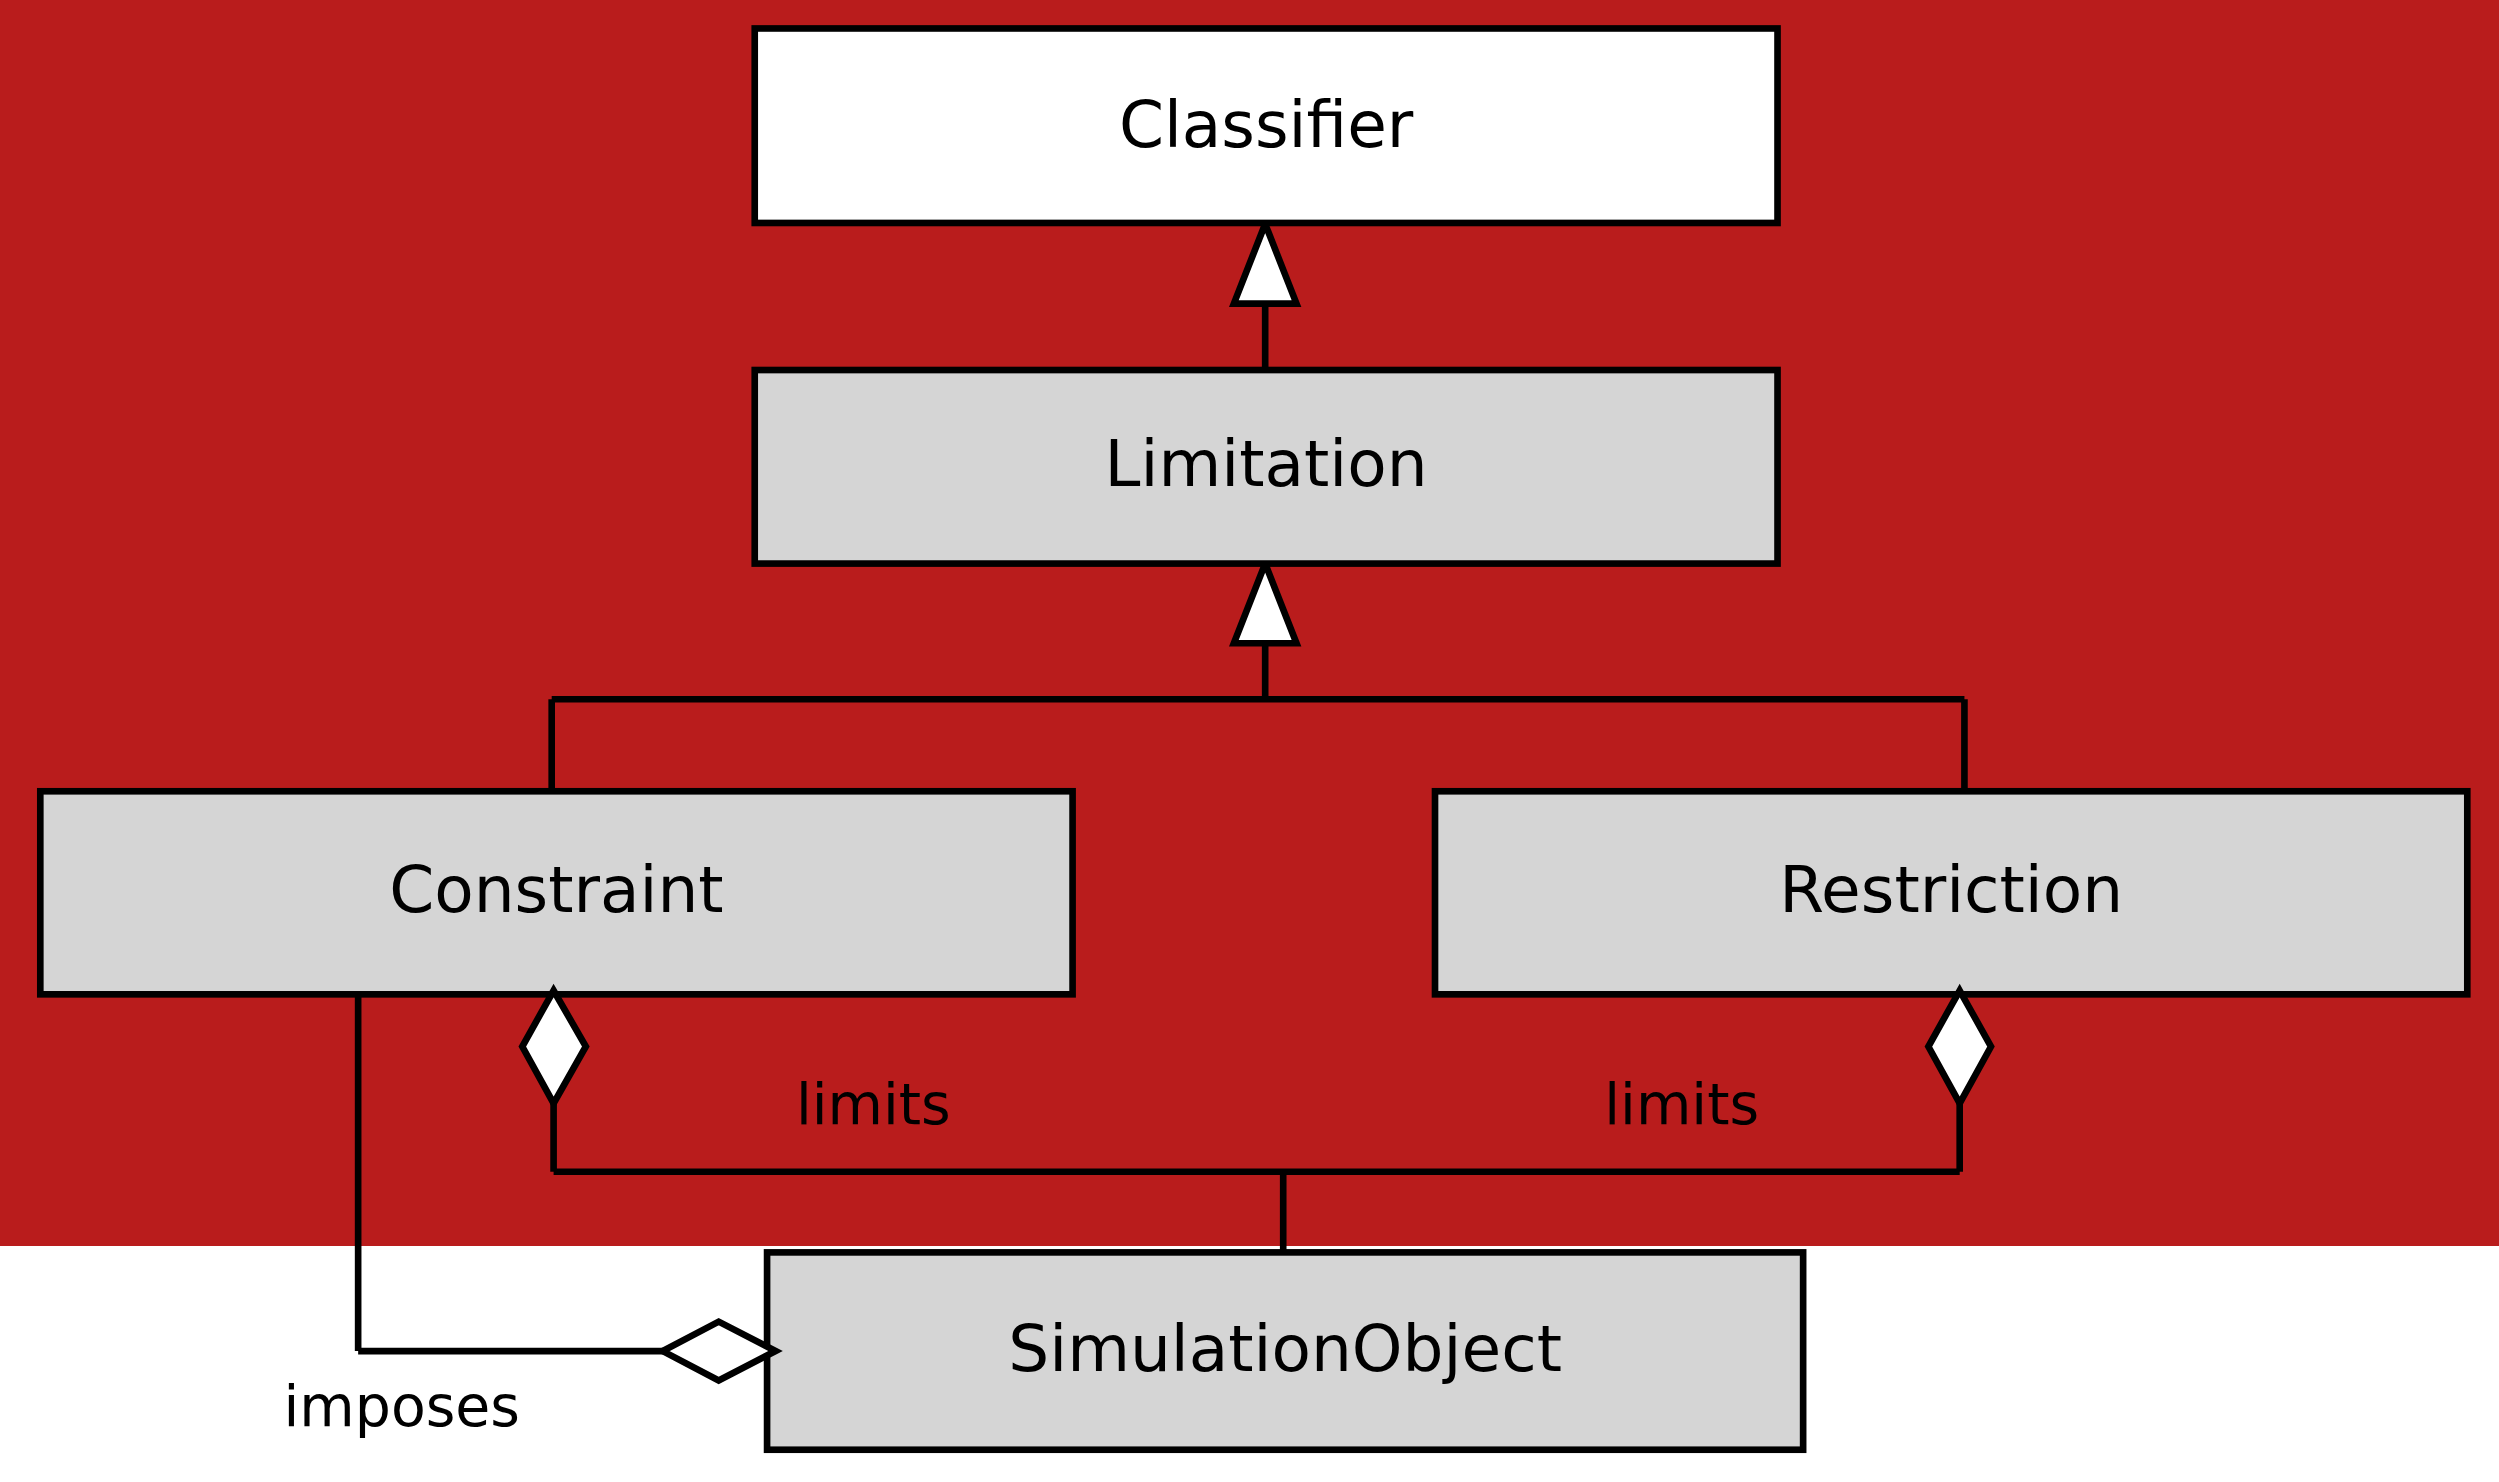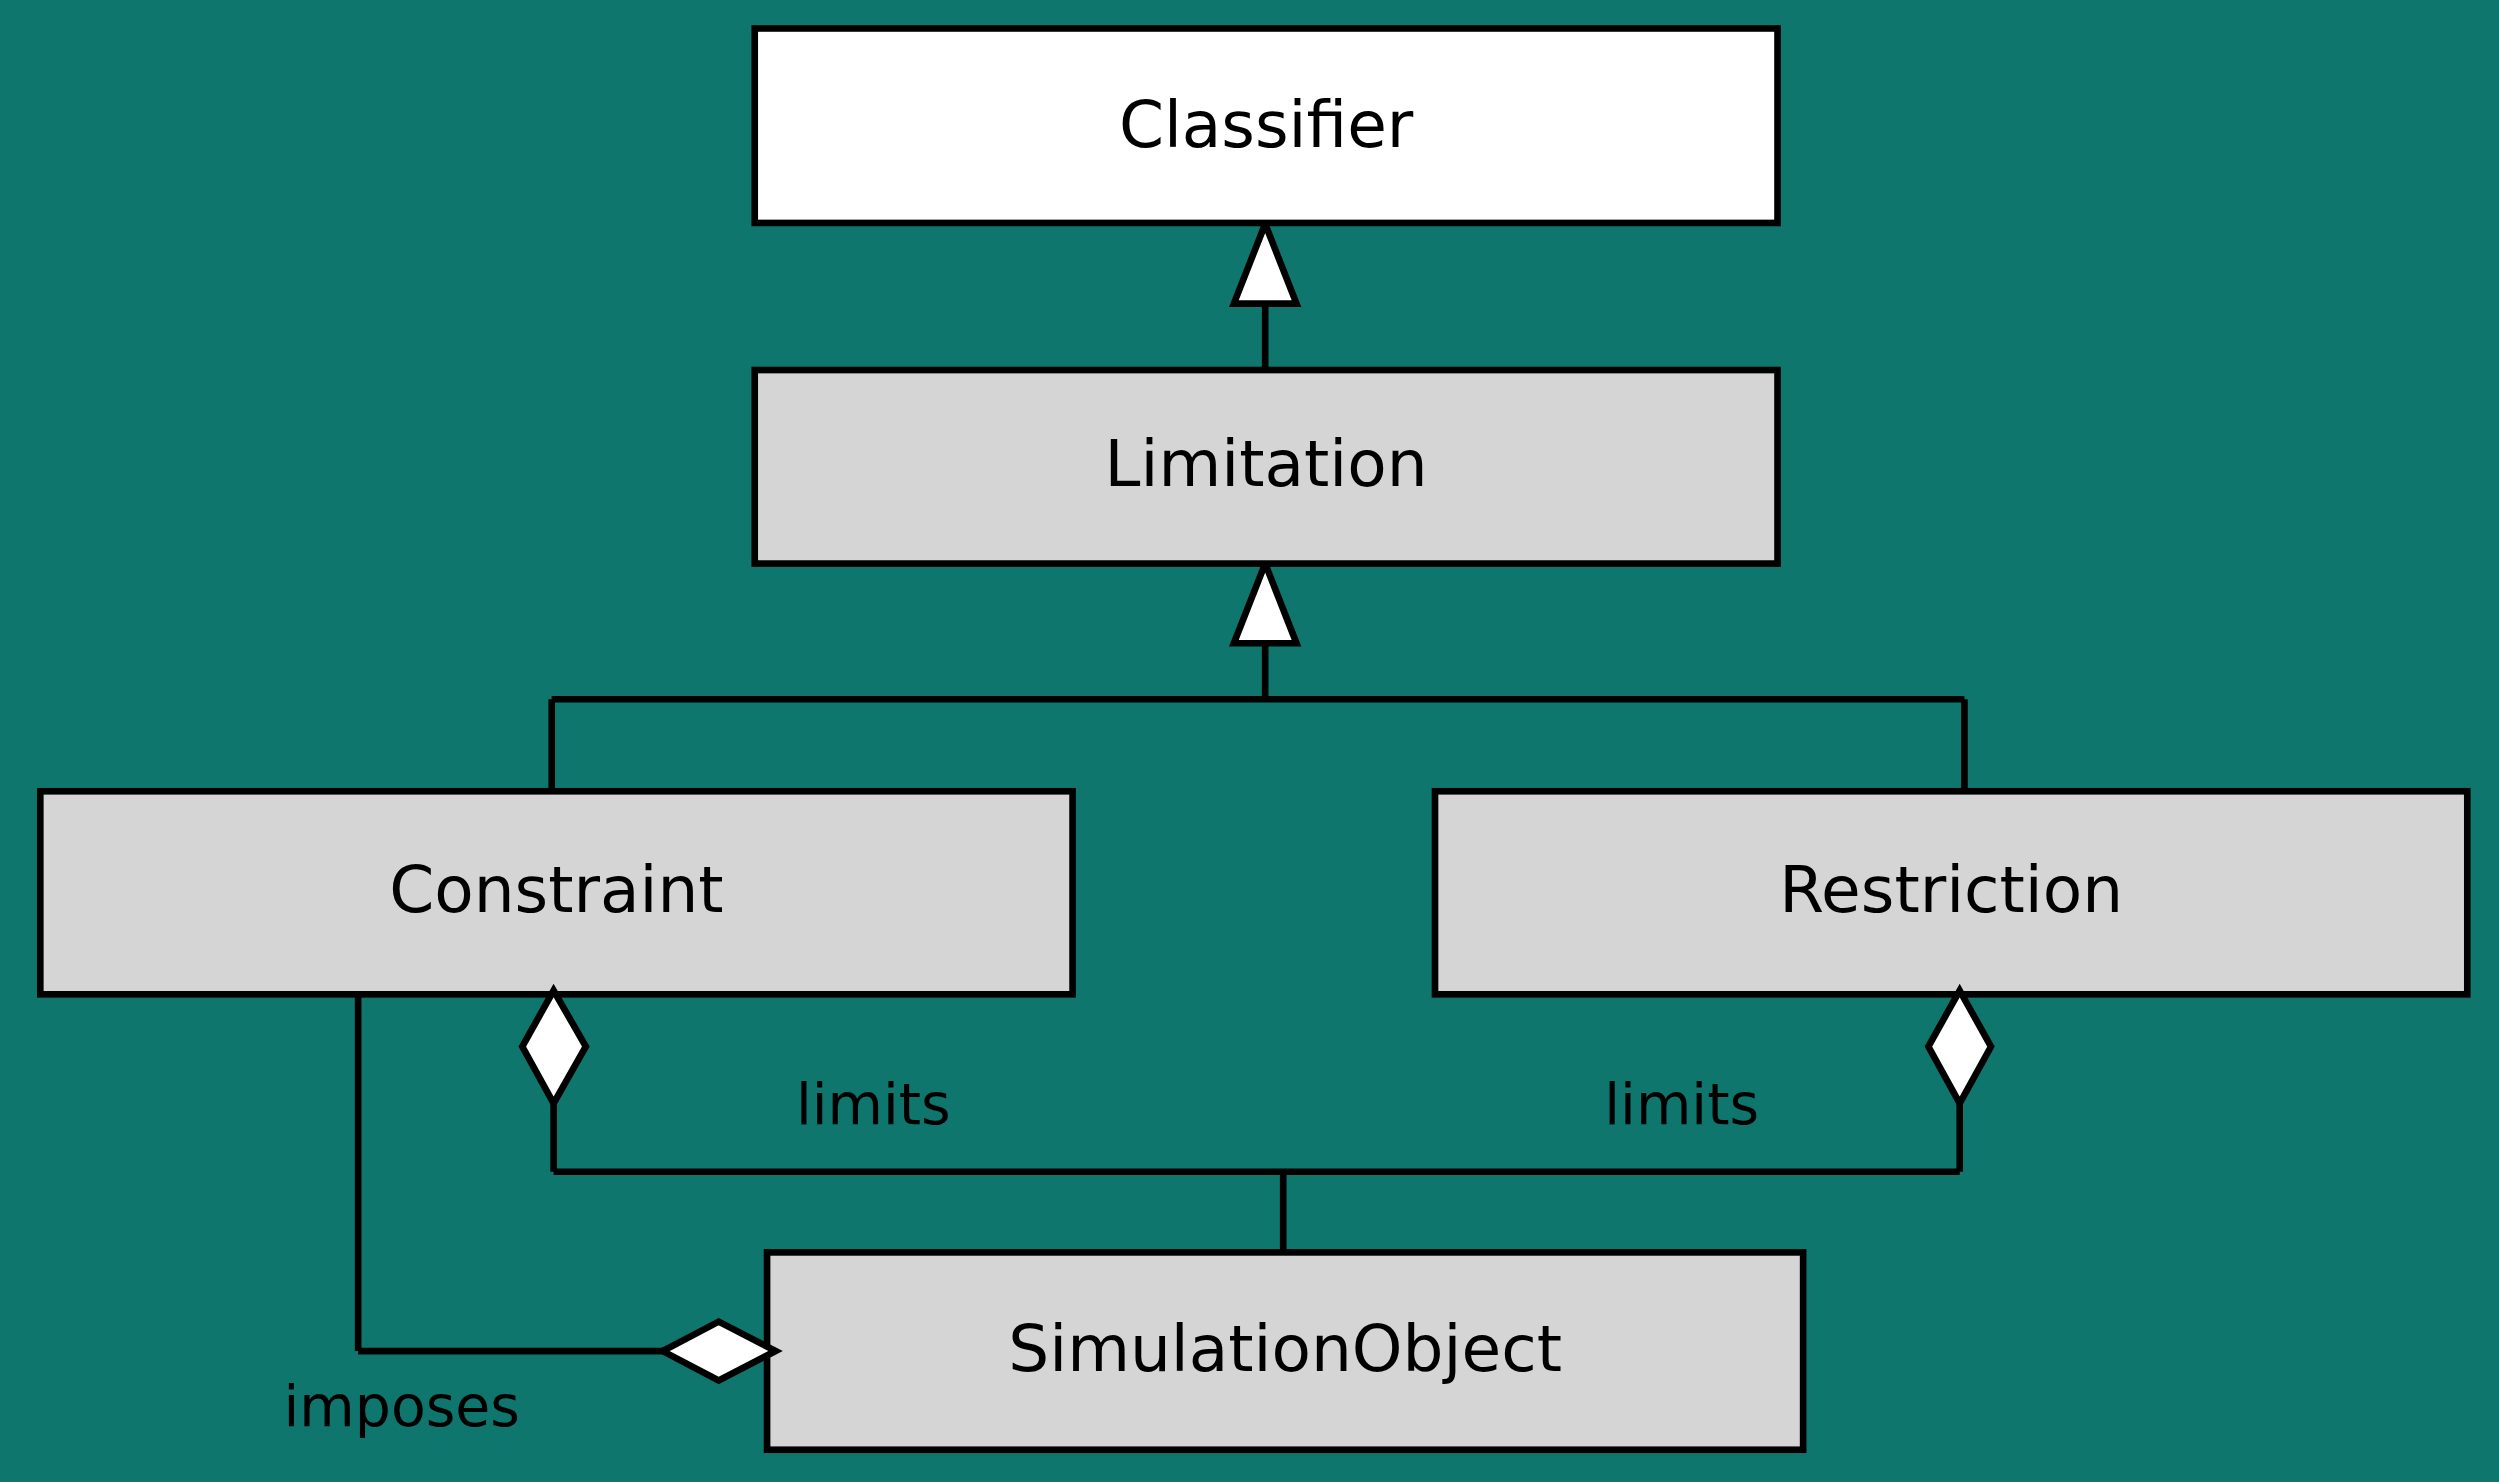--- a/index.html
+++ b/index.html
@@ -10,22 +10,22 @@
   }
   body {
     width: 2500px;
     height: 1482px;
     overflow: hidden;
     font-family: "DejaVu Sans", "Liberation Sans", sans-serif;
   }
   #diagram-root {
     position: relative;
     width: 2500px;
-    height: 1482px;
-    background: #0f766e;
+    height: 1246px;
+    background: #b91c1c;
   }
   svg#uml-canvas {
     display: block;
     width: 2500px;
     height: 1482px;
   }
   .cls-box {
     stroke: #000000;
     stroke-width: 7;
   }

